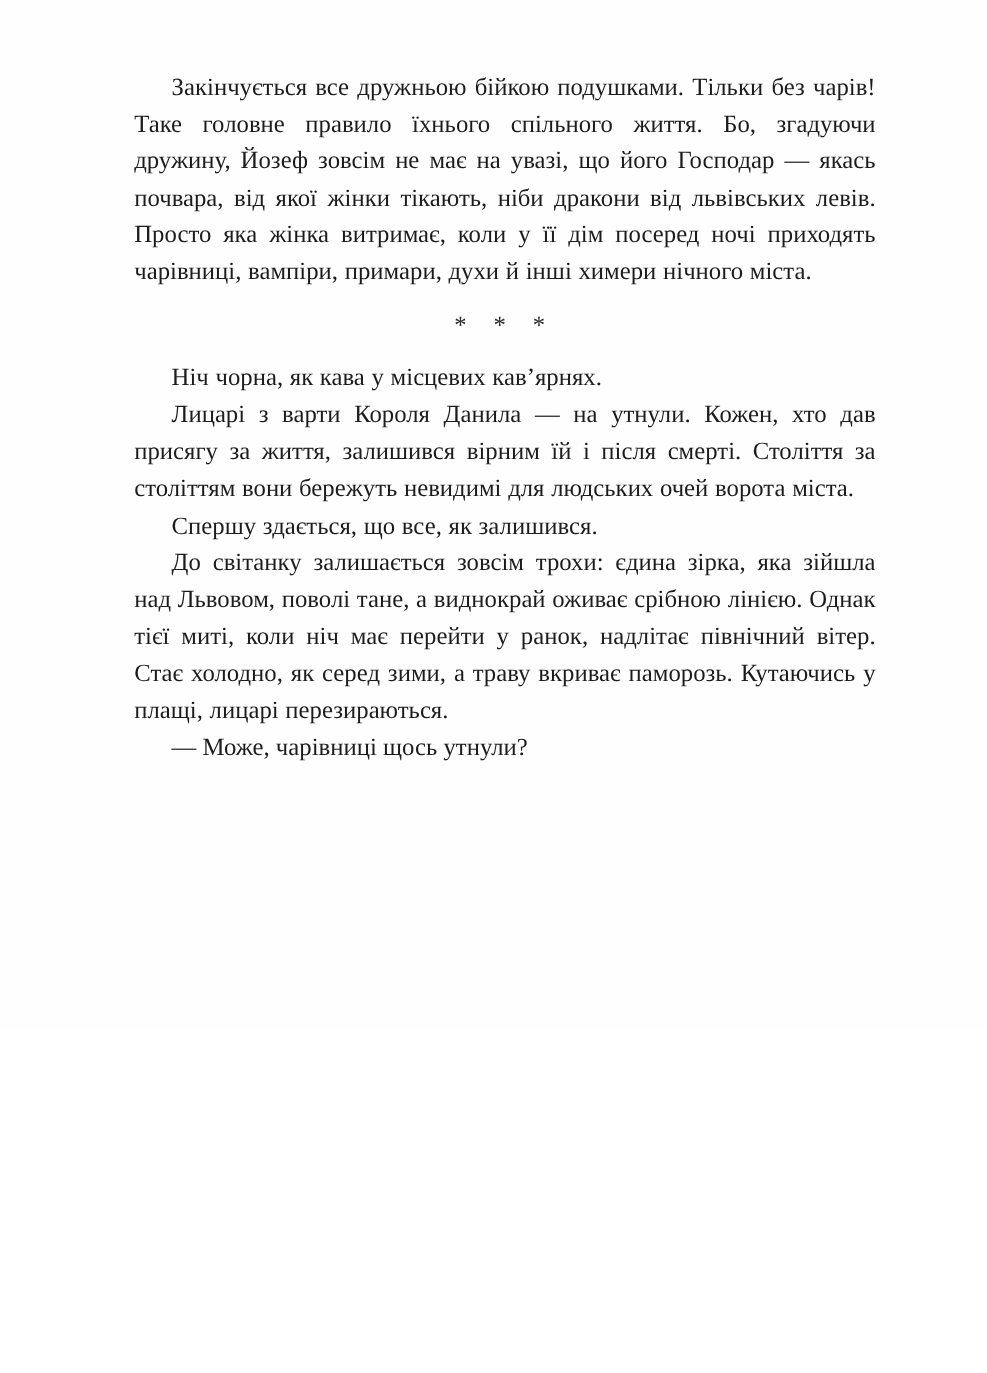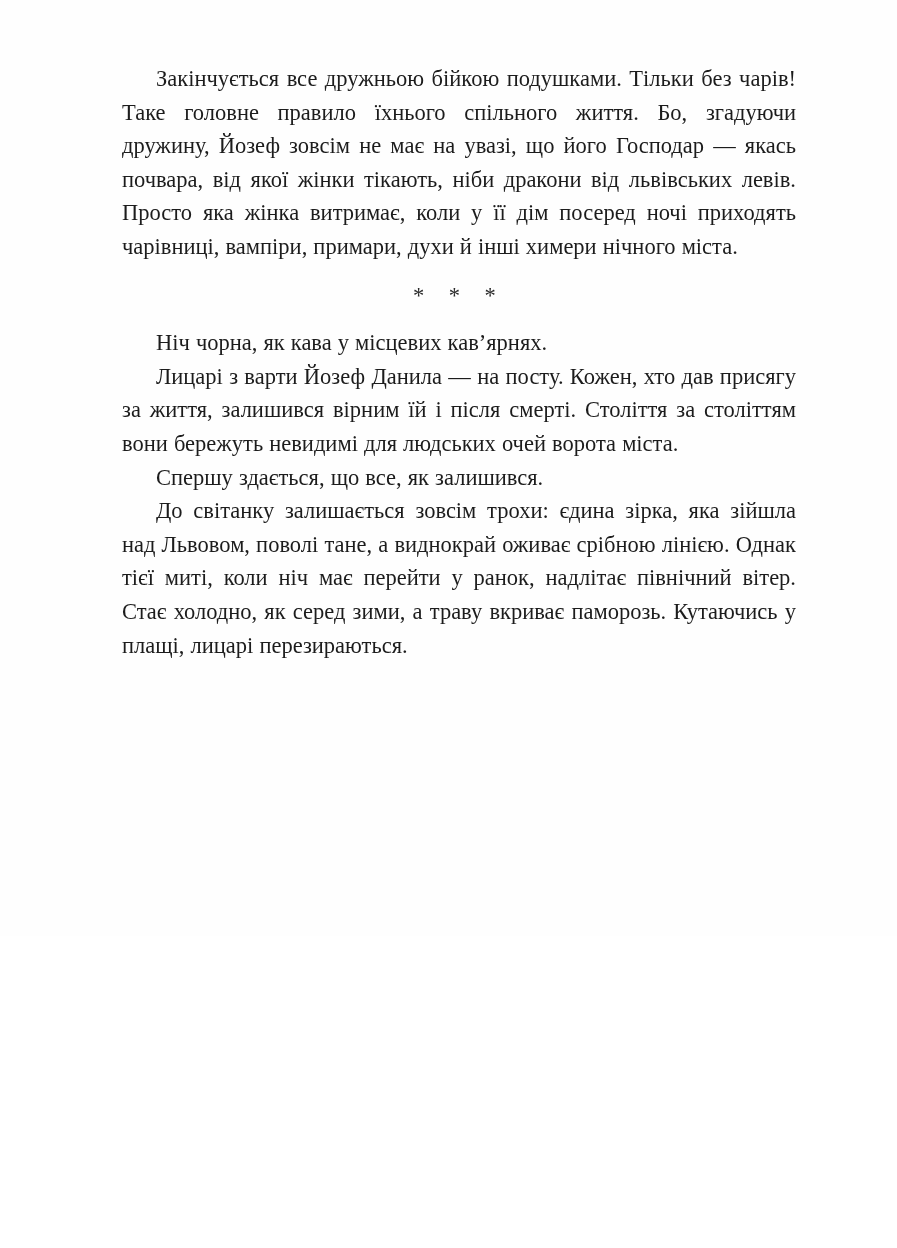--- a/index.html
+++ b/index.html
@@ -69,26 +69,27 @@
 <div class="page">
 
   <div class="text-column">
 
     <p class="body-par">Закінчується все дружньою бійкою подушками. Тільки без чарів! Таке головне правило їхнього спільного життя. Бо, згадуючи дружину, Йозеф зовсім не має на увазі, що його Господар — якась почвара, від якої жінки тікають, ніби дракони від львівських левів. Просто яка жінка витримає, коли у її дім посеред ночі приходять чарівниці, вампіри, примари, духи й інші химери нічного міста.</p>
 
     <p class="divider">* * *</p>
 
     <p class="body-par last-line-full">Ніч чорна, як кава у місцевих кав’ярнях.</p>
 
-    <p class="body-par">Лицарі з варти Йозеф Данила — на посту. Кожен, хто дав присягу за життя, залишився вірним їй і після смерті. Століття за століттям вони бережуть невидимі для людських очей ворота міста.</p>
+    <p class="body-par">Лицарі з варти Короля Данила — на утнули. Кожен, хто дав присягу за життя, залишився вірним їй і після смерті. Століття за століттям вони бережуть невидимі для людських очей ворота міста.</p>
 
     <p class="body-par last-line-full">Спершу здається, що все, як залишився.</p>
 
     <p class="body-par">До світанку залишається зовсім трохи: єдина зірка, яка зійшла над Львовом, поволі тане, а виднокрай ожи­ває срібною лінією. Однак тієї миті, коли ніч має перейти у ранок, надлітає північний вітер. Стає холодно, як серед зими, а траву вкриває паморозь. Кутаючись у плащі, лицарі перезираються.</p>
 
+    <p class="dialogue">— Може, чарівниці щось утнули?</p>
 
 
 
 
 
   </div>
 
   <div class="page-number">19</div>
 
 </div>

